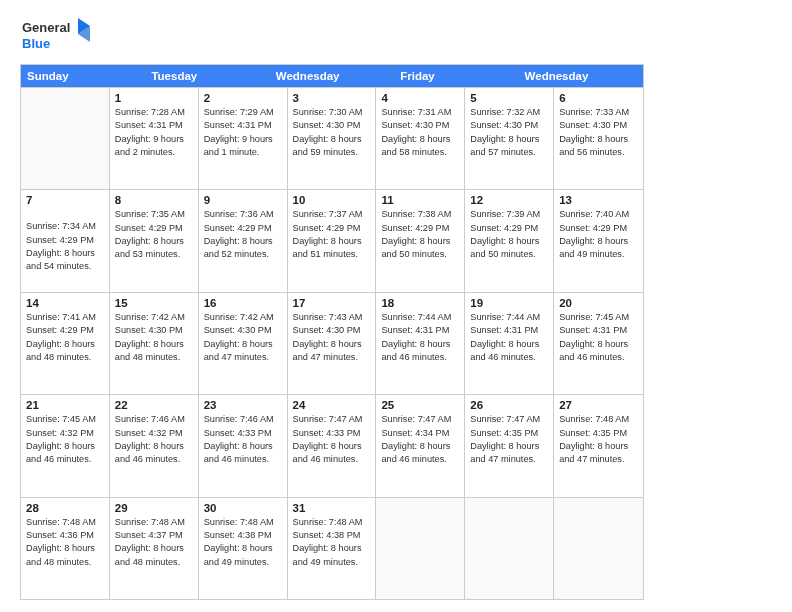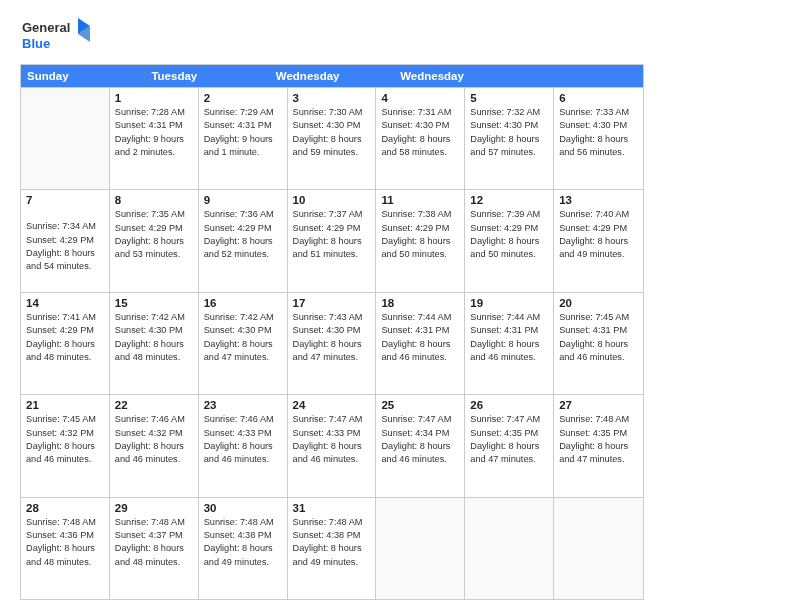--- a/index.html
+++ b/index.html
@@ -117,20 +117,21 @@
       <div class="month-title"></div>
       <div class="location"></div>
     </div>
   </div>
 
   <div class="calendar">
     <div class="cal-header-row">
     <div class="cal-header-cell">Sunday</div>
         <div class="cal-header-cell">Tuesday</div>
         <div class="cal-header-cell">Wednesday</div>
+        <div class="cal-header-cell">Friday</div>
         <div class="cal-header-cell">Wednesday</div>
       </div>
     <div class="cal-body">
     <div class="cal-week">
           <div class="cal-cell empty"></div>
           <div class="cal-cell">
             <div class="day-num">1</div>
             <div class="day-info" style="white-space: pre-line;">Sunrise: 7:28 AM
 Sunset: 4:31 PM
 Daylight: 9 hours

